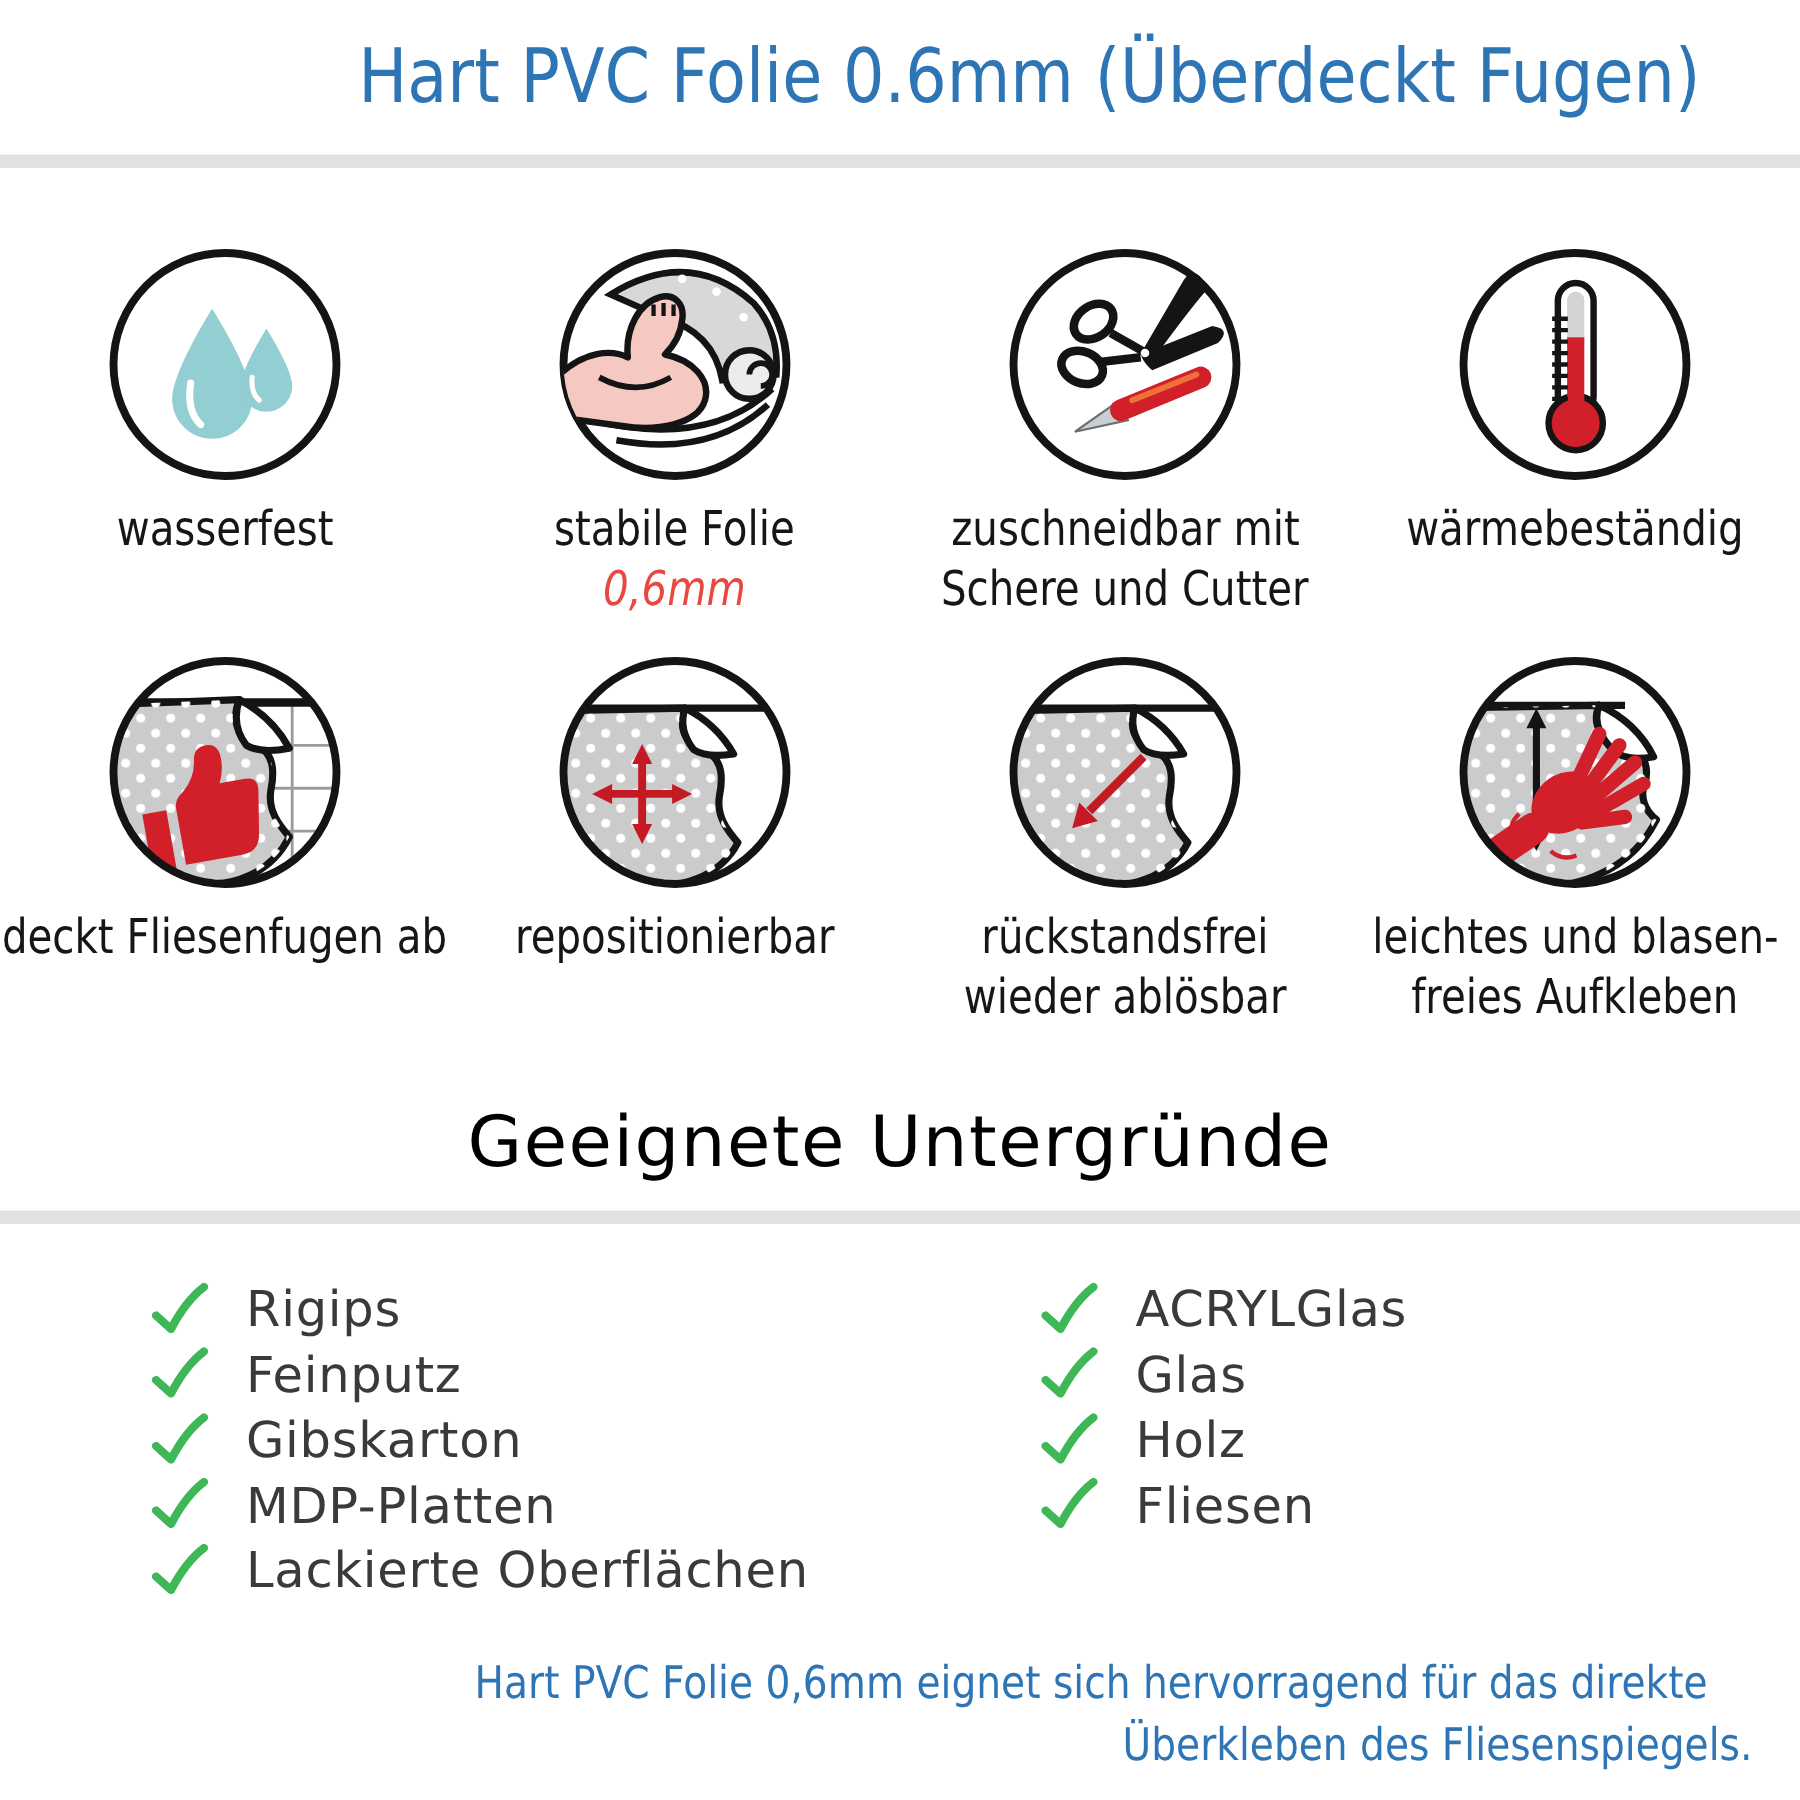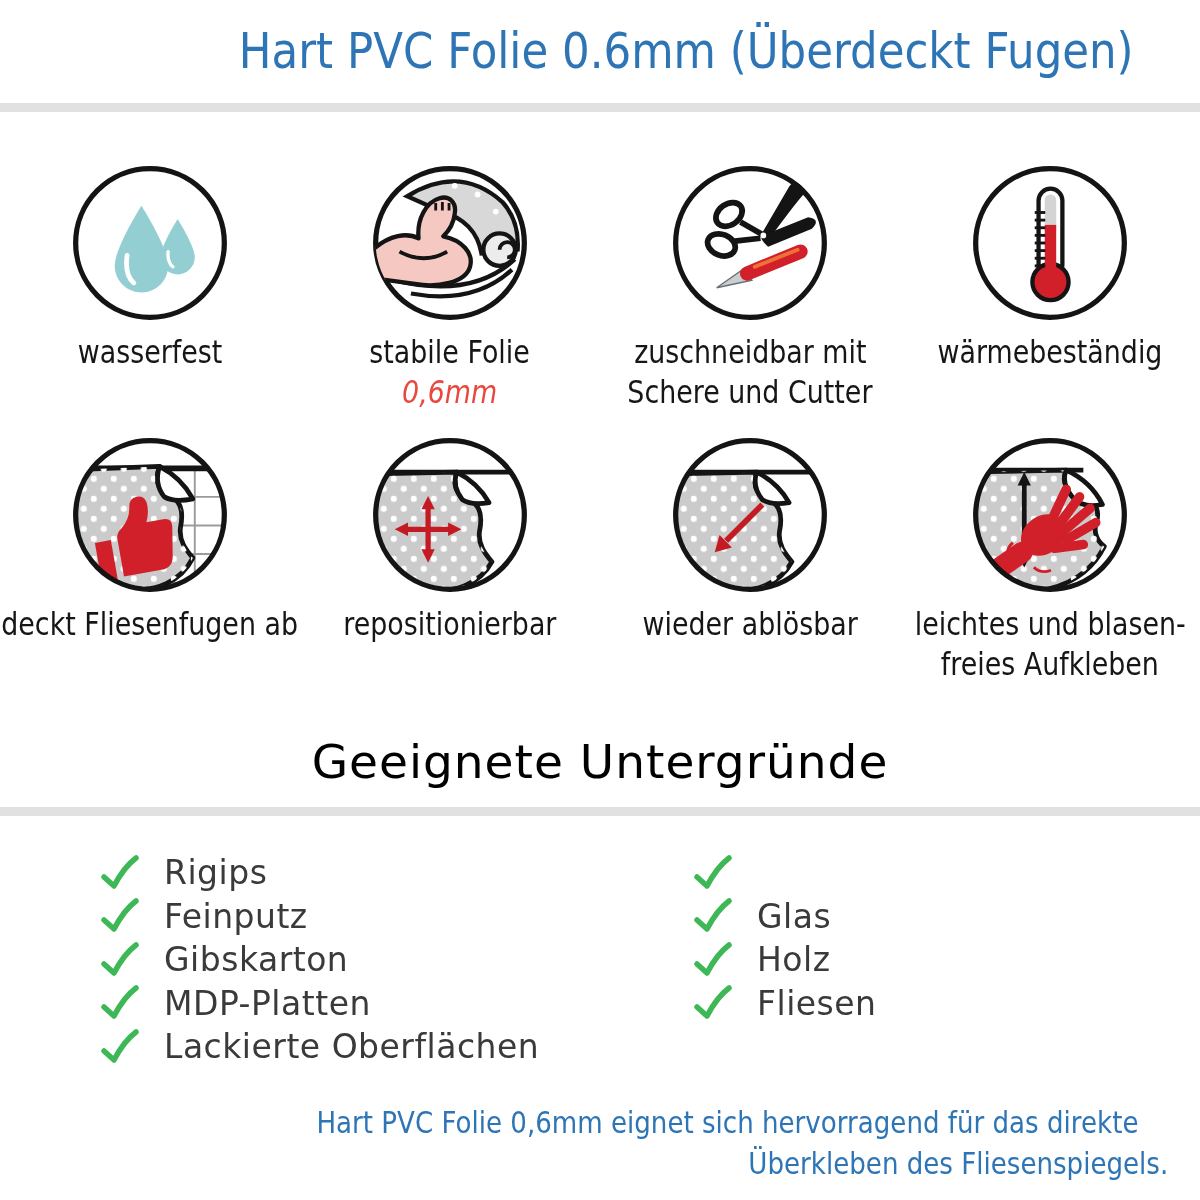--- a/index.html
+++ b/index.html
@@ -222,20 +222,21 @@
             <line x1="8" y1="40" x2="162" y2="40" stroke="#141414" stroke-width="5"></line>
             <path d="M-8,42 L92,40 C86,58 96,66 106,70 C120,76 118,92 116,102 C114,116 122,126 129,134 C117,157 88,169 60,162 L-8,150 Z" fill="#cbcbcb" stroke="#141414" stroke-width="5" stroke-linejoin="round"></path>
             <path d="M-8,42 L92,40 C86,58 96,66 106,70 C120,76 118,92 116,102 C114,116 122,126 129,134 C117,157 88,169 60,162 L-8,150 Z" fill="url(#dots7)"></path>
             <path d="M92,40 Q114,51 126,72 Q107,75 98,69 Q87,55 92,40 Z" fill="#fff" stroke="#141414" stroke-width="5" stroke-linejoin="round"></path>
             <line x1="98" y1="74" x2="60" y2="112" stroke="#c41a24" stroke-width="6"></line>
             <polygon points="48,124 66,119 53,106" fill="#c41a24"></polygon>
           </g>
           <circle cx="85" cy="85" r="78" fill="none" stroke="#141414" stroke-width="5.5"></circle>
         </svg>
       </div>
+      <div class="flabel"><span class="cond2">rückstandsfrei</span></div>
       <div class="flabel"><span class="cond2">wieder ablösbar</span></div>
     </div>
 
     <div class="feature">
       <div class="circle">
         <svg viewBox="0 0 170 170">
           <defs>
             <clipPath id="clip8">
                 <circle cx="85" cy="85" r="78"></circle>
               </clipPath>
@@ -311,20 +312,21 @@
             <path d="M4,22 L14,31 Q24,12 36,3" fill="none" stroke="#3eb857" stroke-width="5.5" stroke-linecap="round" stroke-linejoin="round"></path>
           </svg>
           <span>Lackierte Oberflächen</span>
         </li>
     </ul>
     <ul class="col right">
       <li>
           <svg class="check" viewBox="0 0 40 36">
             <path d="M4,22 L14,31 Q24,12 36,3" fill="none" stroke="#3eb857" stroke-width="5.5" stroke-linecap="round" stroke-linejoin="round"></path>
           </svg>
+          <span>ACRYLGlas</span>
         </li>
       <li>
           <svg class="check" viewBox="0 0 40 36">
             <path d="M4,22 L14,31 Q24,12 36,3" fill="none" stroke="#3eb857" stroke-width="5.5" stroke-linecap="round" stroke-linejoin="round"></path>
           </svg>
           <span>Glas</span>
         </li>
       <li>
           <svg class="check" viewBox="0 0 40 36">
             <path d="M4,22 L14,31 Q24,12 36,3" fill="none" stroke="#3eb857" stroke-width="5.5" stroke-linecap="round" stroke-linejoin="round"></path>

